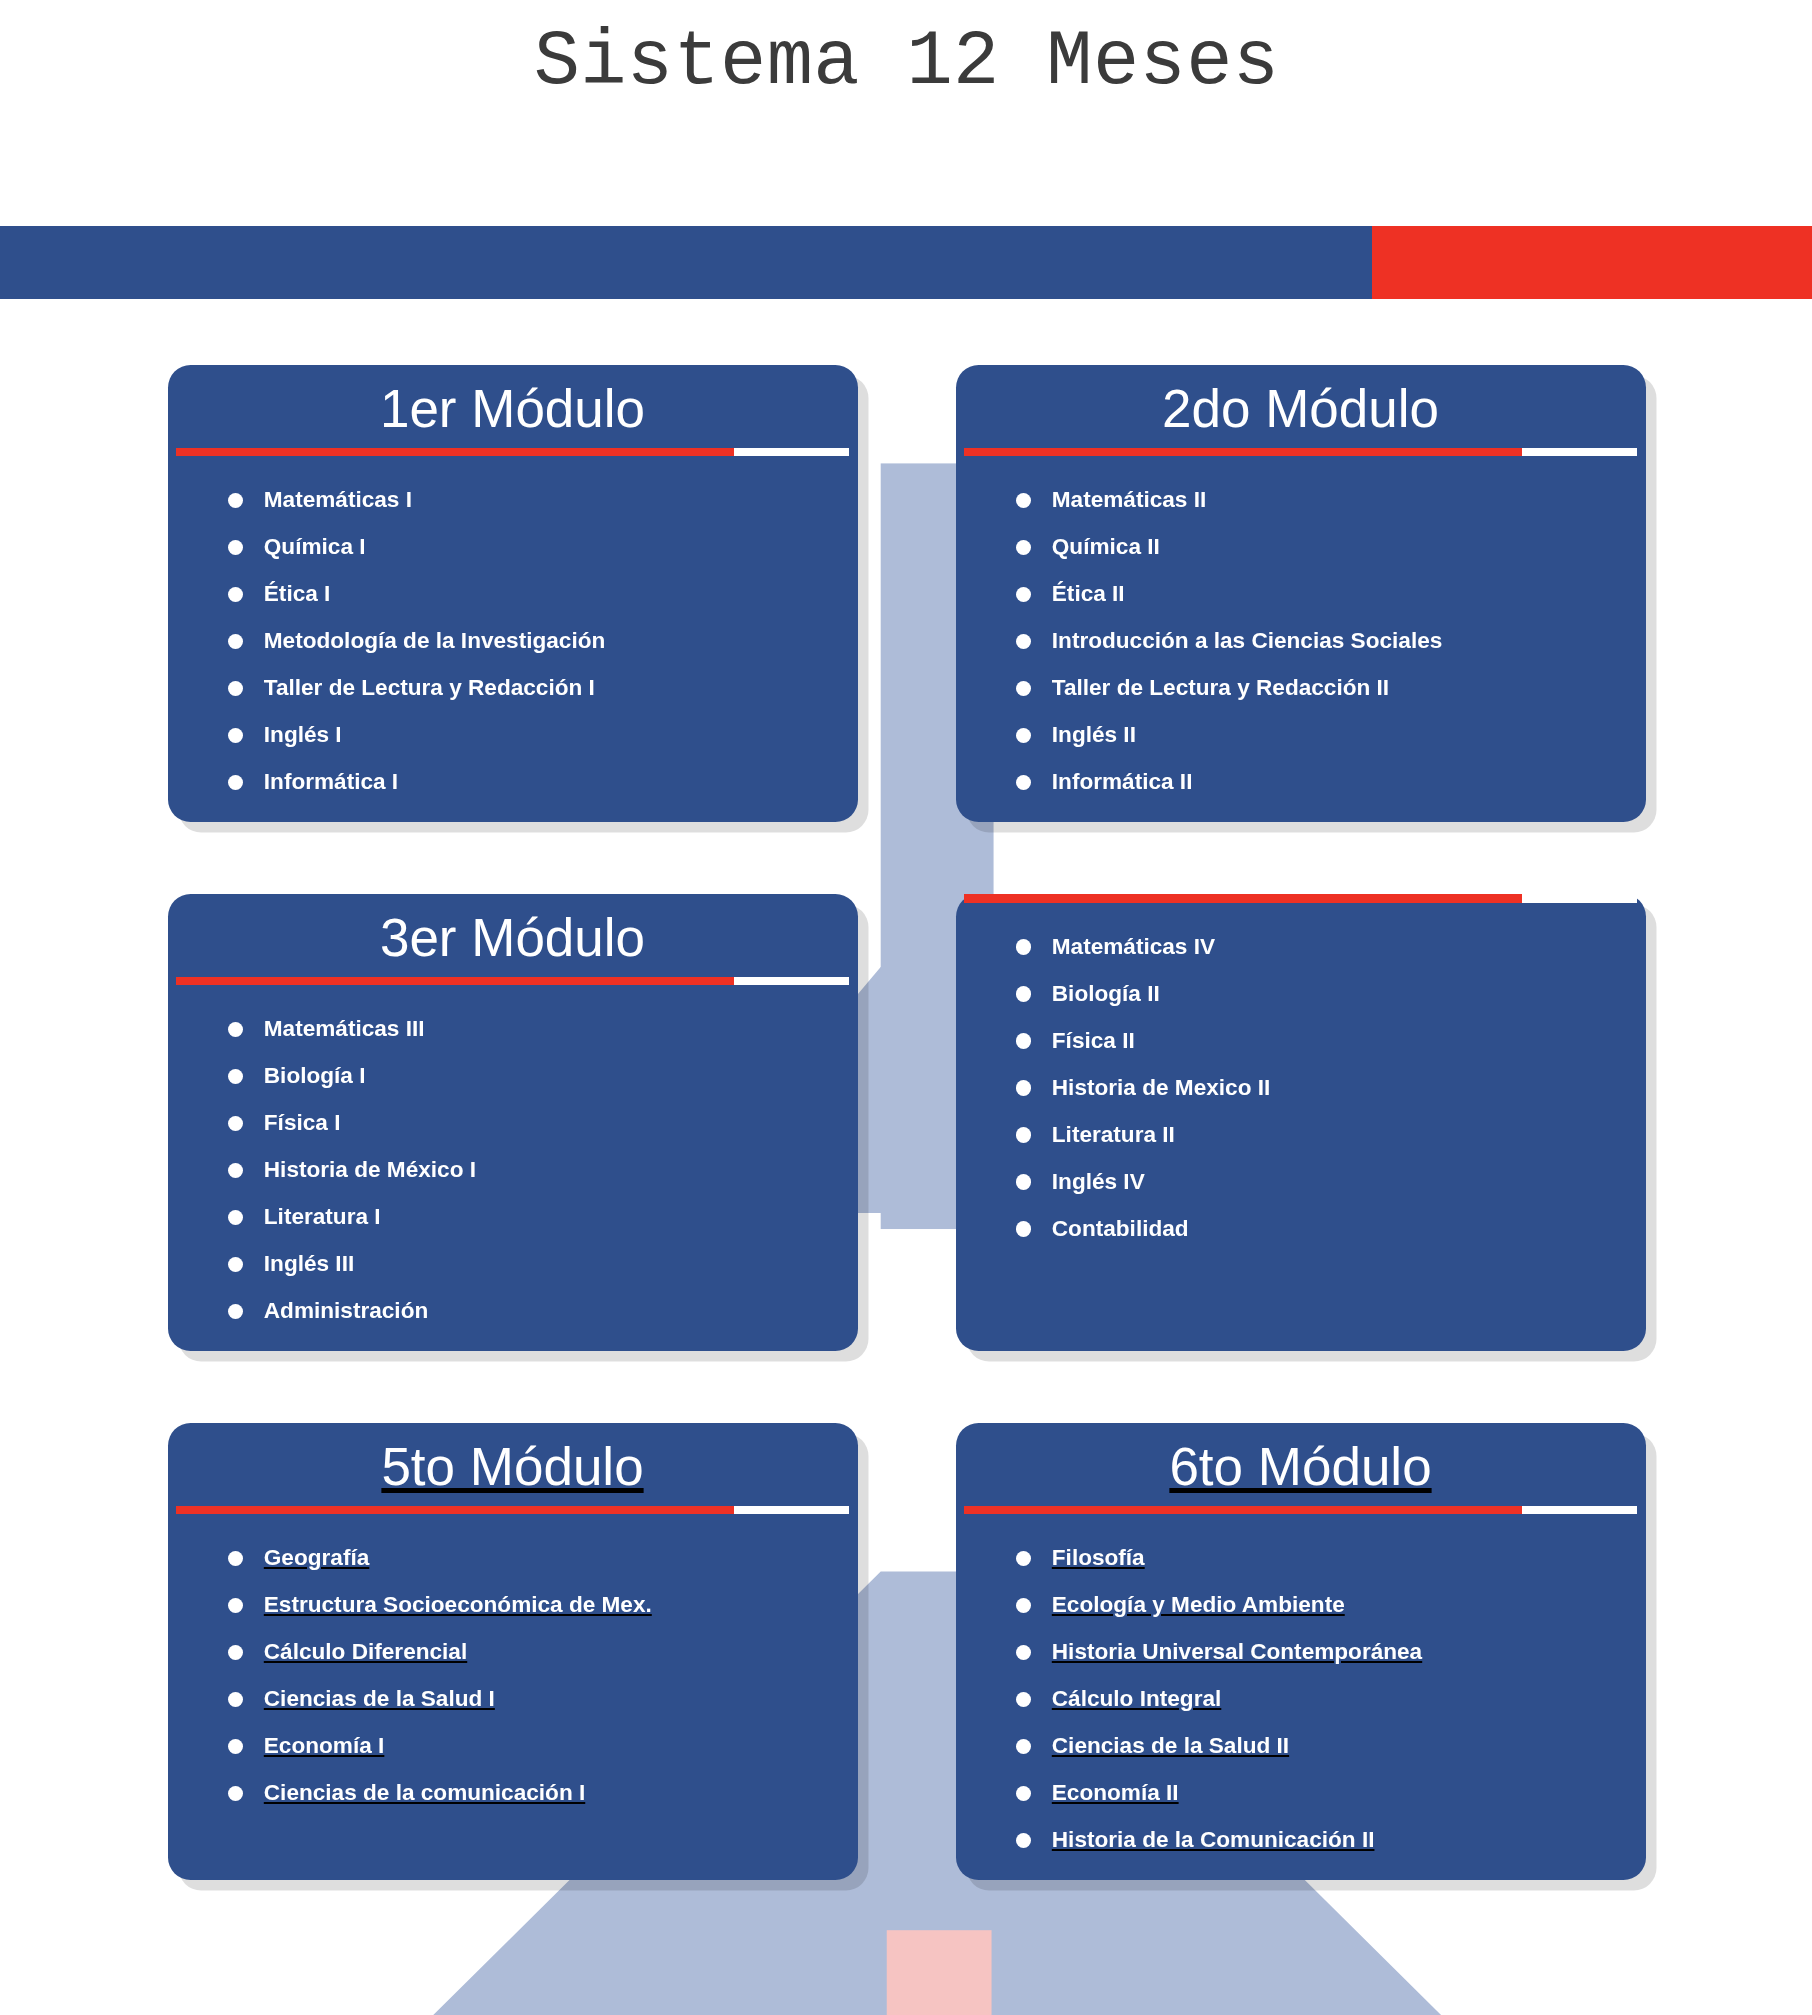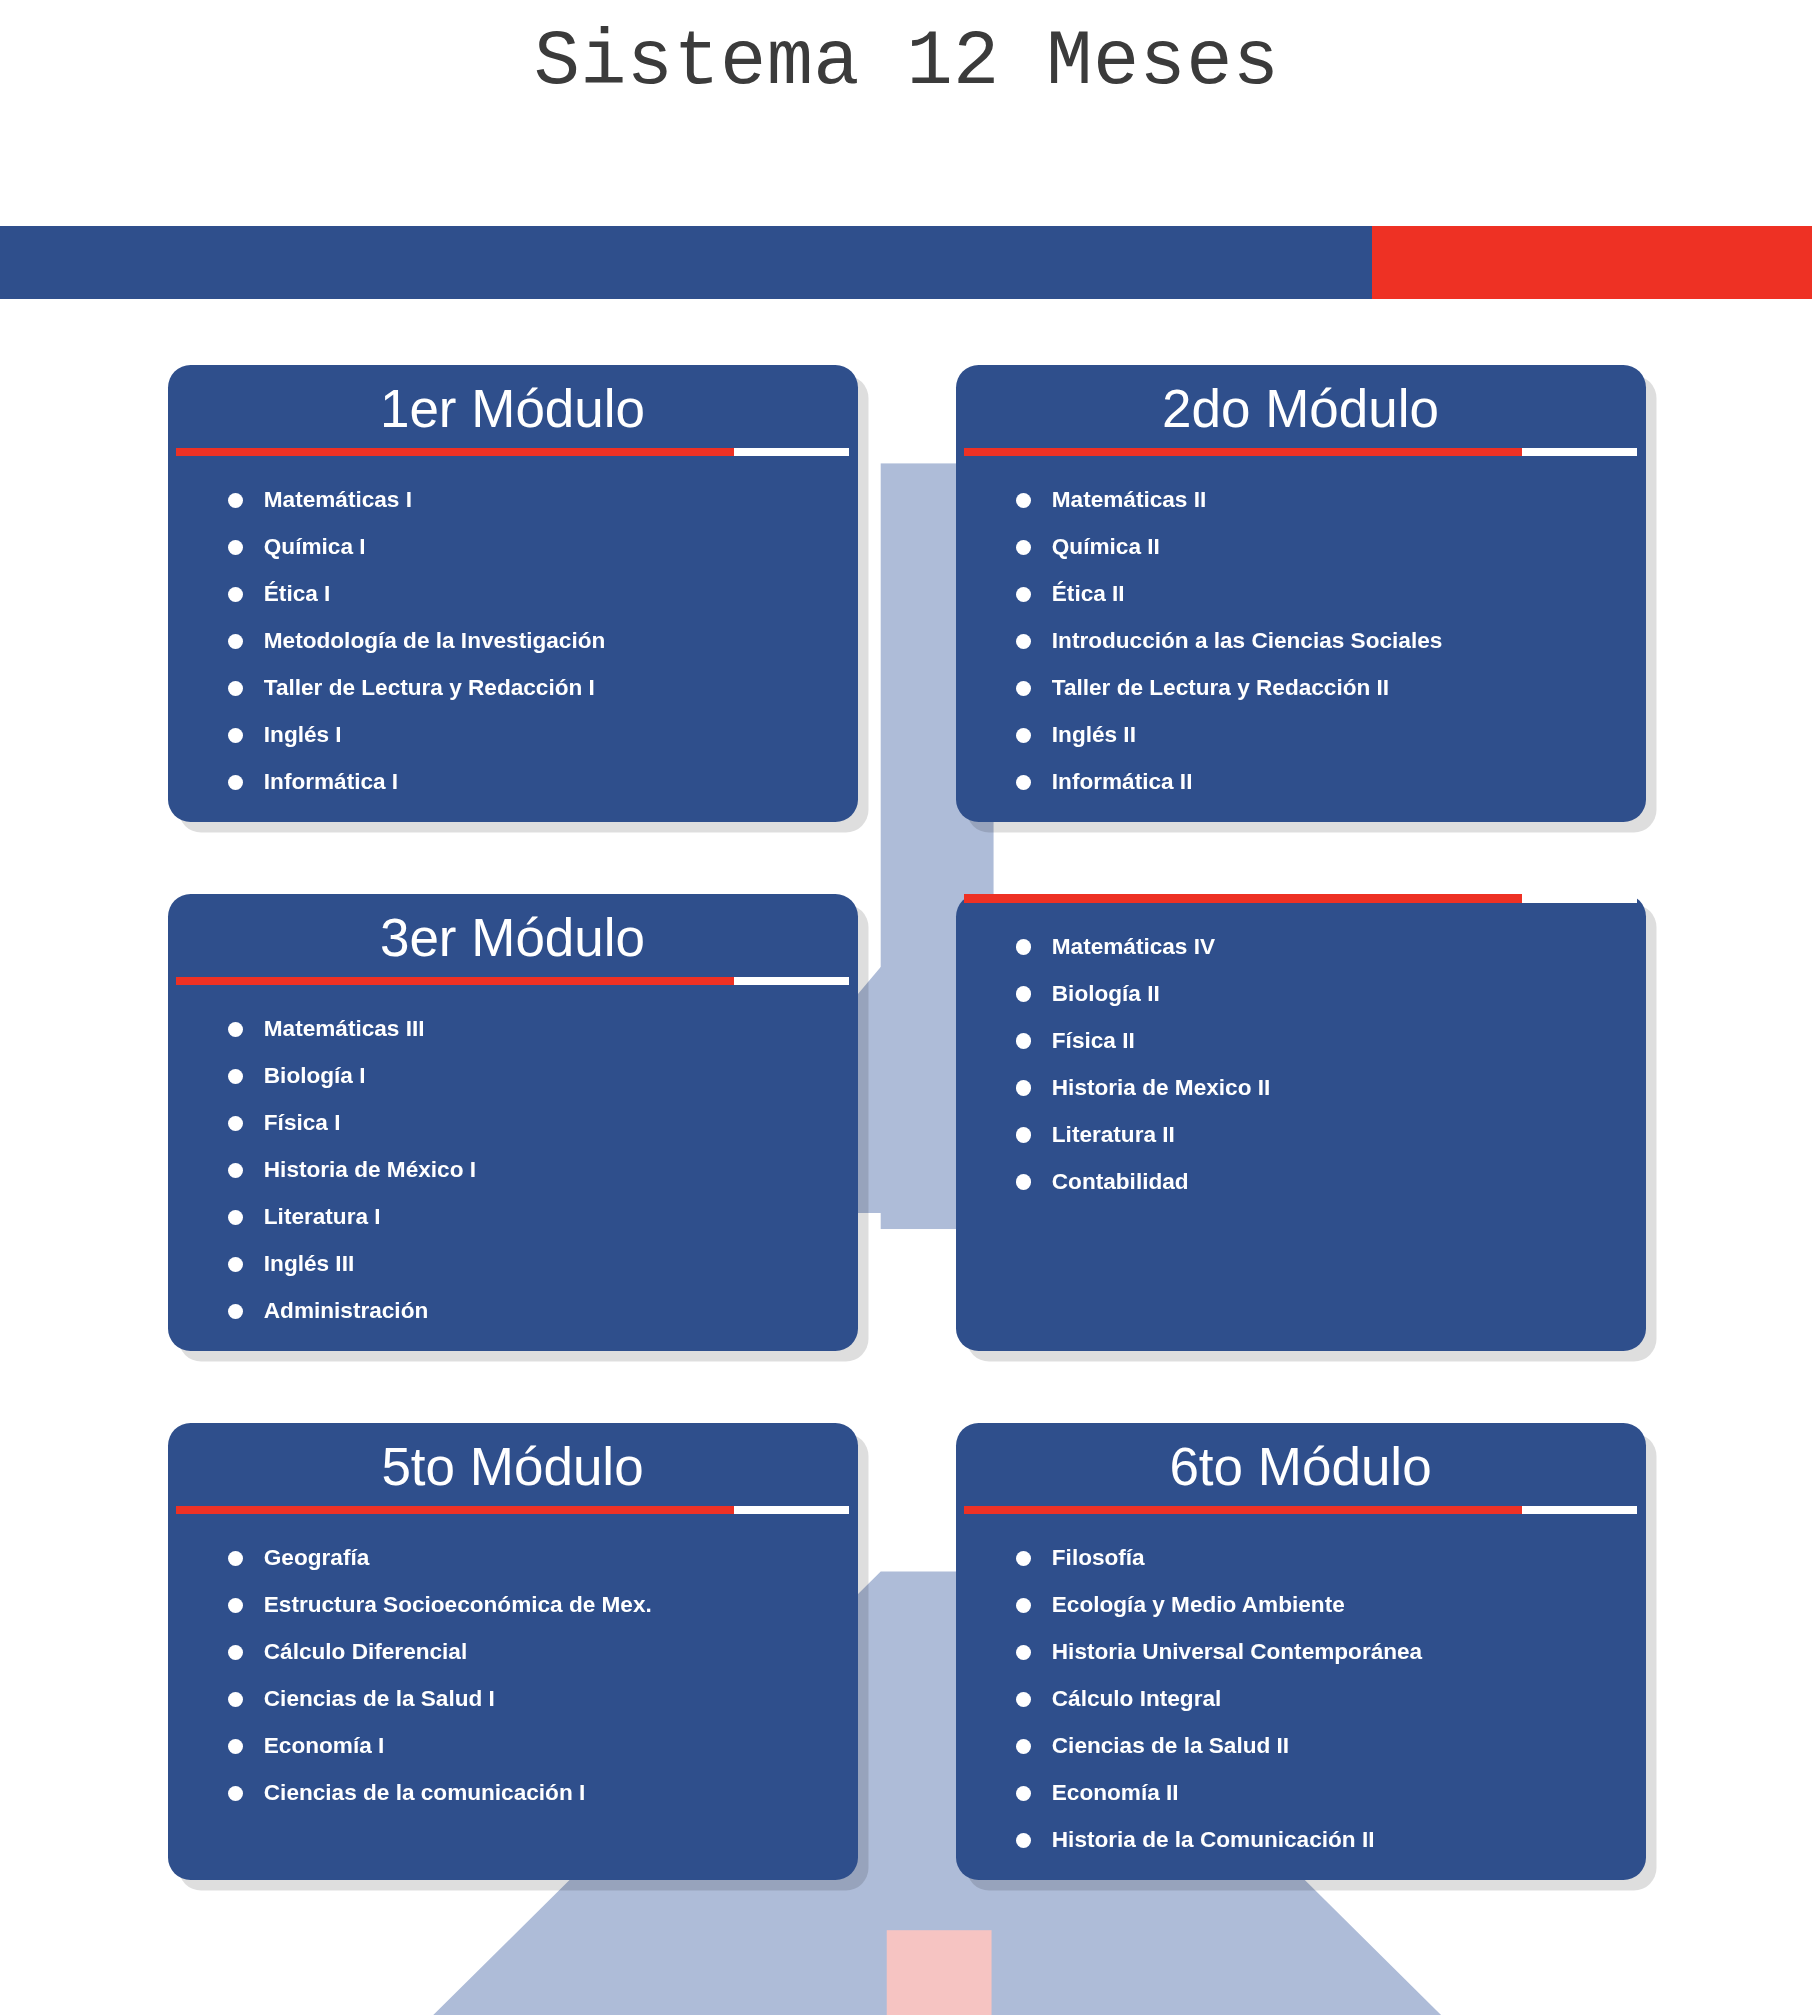--- a/index.html
+++ b/index.html
@@ -63,21 +63,21 @@
     left: 0;
     width: 1813px;
     z-index: 3;
   }
   .row {
     display: flex;
     justify-content: center;
     gap: 98px;
     margin-bottom: 72px;
   }
-  .row:last-child { margin-bottom: 0; }
+  .row:last-child { margin-bottom: 0; text-decoration: underline; }
 
   .card {
     width: 690px;
     background: #2f4f8c;
     border-radius: 22.6px;
     box-shadow: 10.5px 10.5px 0 rgba(0,0,0,0.13);
     padding-bottom: 26.6px;
     box-sizing: border-box;
   }
   .card-title {
@@ -294,20 +294,24 @@
         <li>
             <span class="bullet"></span>
             <span>Historia de Mexico II</span>
           </li>
         <li>
             <span class="bullet"></span>
             <span>Literatura II</span>
           </li>
         <li>
             <span class="bullet"></span>
+            <span>Inglés IV</span>
+          </li>
+        <li>
+            <span class="bullet"></span>
             <span>Contabilidad</span>
           </li>
       </ul>
     </div>
   </div>
 
   <div class="row">
 
     <div class="card">
       <div class="card-title">5to Módulo</div>

